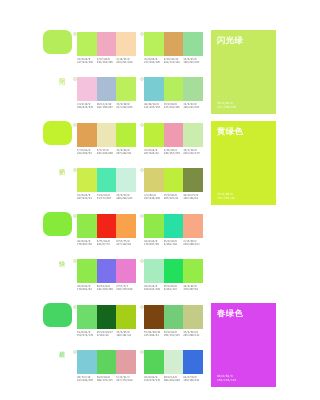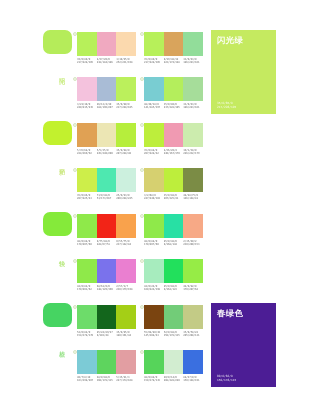--- a/index.html
+++ b/index.html
@@ -327,20 +327,27 @@
             <span>35/0/88/0</span>
             <span>207/225/41</span>
           </div>
         <div class="codecell">
             <span>48/28/75/0</span>
             <span>146/148/81</span>
           </div>
       </div>
     </div>
 
+    <div class="panel" id="panel1" style="background: rgb(205, 238, 46);">
+      <div class="pname">黄绿色</div>
+      <div class="pcode">
+        <span>35/0/88/0</span>
+          <span>207/225/40</span>
+      </div>
+    </div>
   </div>
 
   <div class="row row-2">
     <div class="chip" id="chip2" style="background: rgb(133, 234, 58);"></div>
     <div class="mood m3">轻快</div>
 
     <div class="grp g-a">
       <div class="bullet"></div>
       <div class="swatches">
         <div id="s2-0-0" style="background: rgb(143, 233, 74);"></div>
@@ -523,21 +530,21 @@
             <span>20/0/14/0</span>
             <span>208/228/220</span>
           </div>
         <div class="codecell">
             <span>88/47/0/0</span>
             <span>150/128/191</span>
           </div>
       </div>
     </div>
 
-    <div class="panel" id="panel3" style="background: #4c1d95;">
+    <div class="panel" id="panel3" style="background: #d946ef;">
       <div class="pname">春绿色</div>
       <div class="pcode">
         <span>89/0/82/0</span>
           <span>150/178/115</span>
       </div>
     </div>
   </div>
 
 </div>
 

